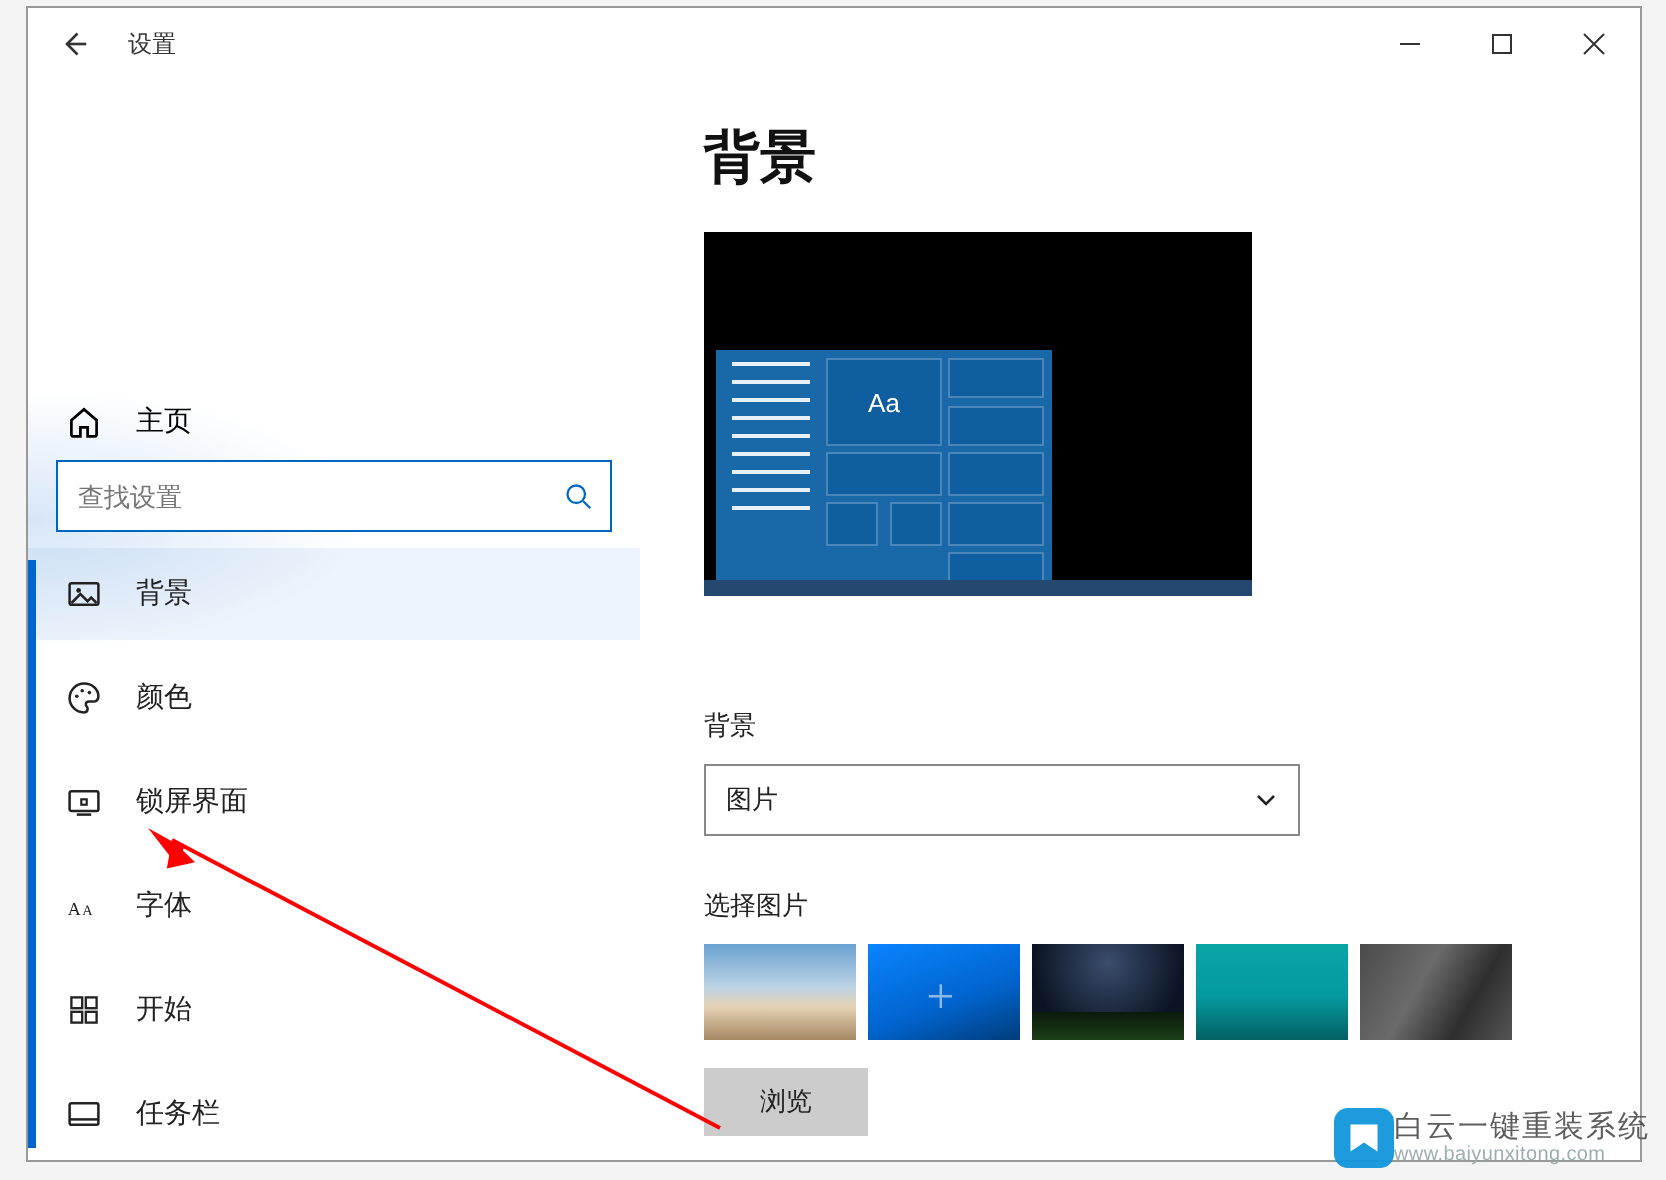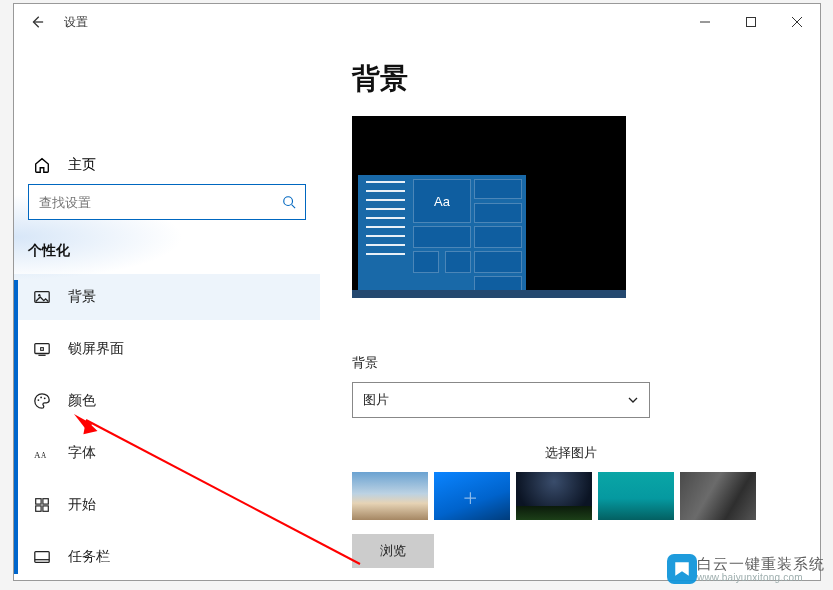--- a/index.html
+++ b/index.html
@@ -65,21 +65,21 @@
 .tile.r2c2 { grid-row:2; grid-column:2; }
 .tile.r3c1a { grid-row:3; grid-column:1; width:26px; justify-self:start; }
 .tile.r3c1b { grid-row:3; grid-column:1; width:26px; justify-self:end; }
 .tile.r3c2 { grid-row:3; grid-column:2; }
 .tile.r4c2 { grid-row:4; grid-column:2; }
 
 .field-label { font-size:13px; color:#222; margin-top:56px; }
 .select { margin-top:10px; width:276px; height:34px; border:1px solid #888; display:flex; align-items:center; justify-content:space-between; padding:0 10px; font-size:13px; color:#222; background:#fff; }
 .select svg { width:12px; height:12px; }
 
-.thumbs-label { font-size:13px; color:#222; margin-top:26px;text-align:center; }
+.thumbs-label { font-size:13px; color:#222; margin-top:26px; }
 .thumbs { display:flex; gap:6px; margin-top:10px; }
 .thumb { width:76px; height:48px; background:#333; }
 .thumb.t1 { background:linear-gradient(to bottom,#6aa2d1 0%, #bcd2e3 45%, #e6d3b5 65%, #a58763 100%); }
 .thumb.t2 { background:linear-gradient(160deg,#0a84ff 0%, #0063cc 60%, #003c7b 100%); position:relative;}
 .thumb.t2::after{content:"";position:absolute;left:40%;top:42%;width:12px;height:12px;background:rgba(255,255,255,.55);clip-path:polygon(0 0,45% 0,45% 45%,0 45%,0 55%,45% 55%,45% 100%,55% 100%,55% 55%,100% 55%,100% 45%,55% 45%,55% 0);} 
 .thumb.t3 { background:radial-gradient(ellipse at 50% 20%, #3a4d6c, #0b1424 70%); position:relative;}
 .thumb.t3::after{content:"";position:absolute;left:0;bottom:0;width:100%;height:14px;background:linear-gradient(to top,#1c3f18,#0b1a0b);} 
 .thumb.t4 { background:linear-gradient(to bottom,#0aa6a6 0%, #0599a0 55%, #036062 100%); }
 .thumb.t5 { background:linear-gradient(120deg,#4a4a4a,#6b6b6b 40%, #2e2e2e 70%, #555); }
 
@@ -149,54 +149,53 @@
             <input type="text" placeholder="查找设置" style="">
             <span class="sicon">
               <svg viewBox="0 0 16 16">
                     <circle cx="7" cy="7" r="5" fill="none" stroke="currentColor" stroke-width="1.3"></circle>
                     <path d="M11 11l4 4" stroke="currentColor" stroke-width="1.3"></path>
                   </svg>
             </span>
           </div>
         </div>
 
-        <div class="section-title">个性化</div>
 
         <div class="nav-list">
           <div class="nav-row selected">
             <span class="selected-bar"></span>
             <span class="icon">
                   <svg viewBox="0 0 20 20">
                     <rect x="2" y="4" width="16" height="12" rx="1" fill="none" stroke="currentColor" stroke-width="1.4"></rect>
                     <circle cx="7" cy="8" r="1.3" fill="currentColor"></circle>
                     <path d="M3 15l5-5 4 4 2-2 3 3" fill="none" stroke="currentColor" stroke-width="1.4"></path>
                   </svg>
                 </span>
             <span class="label">背景</span>
-          </div>
-          <div class="nav-row">
-            <span class="icon">
-                  <svg viewBox="0 0 20 20">
-                    <rect x="2" y="4" width="16" height="11" rx="1" fill="none" stroke="currentColor" stroke-width="1.4"></rect>
-                    <rect x="8.5" y="8.5" width="3" height="3" fill="none" stroke="currentColor" stroke-width="1.2"></rect>
-                    <path d="M6 17h8" stroke="currentColor" stroke-width="1.4"></path>
-                  </svg>
-                </span>
-            <span class="label">锁屏界面</span>
           </div>
           <div class="nav-row">
             <span class="icon">
                   <svg viewBox="0 0 20 20">
                     <path d="M10 2a8 8 0 1 0 0 16c1.5 0 2-1 2-2 0-1.2-1-1.3-1-2.5 0-1 .8-1.5 2-1.5h2c1.7 0 3-1 3-3 0-4-3.5-7-8-7z" fill="none" stroke="currentColor" stroke-width="1.4"></path>
                     <circle cx="6" cy="9" r="1" fill="currentColor"></circle>
                     <circle cx="9" cy="6" r="1" fill="currentColor"></circle>
                     <circle cx="13" cy="7" r="1" fill="currentColor"></circle>
                   </svg>
                 </span>
             <span class="label">颜色</span>
+          </div>
+          <div class="nav-row">
+            <span class="icon">
+                  <svg viewBox="0 0 20 20">
+                    <rect x="2" y="4" width="16" height="11" rx="1" fill="none" stroke="currentColor" stroke-width="1.4"></rect>
+                    <rect x="8.5" y="8.5" width="3" height="3" fill="none" stroke="currentColor" stroke-width="1.2"></rect>
+                    <path d="M6 17h8" stroke="currentColor" stroke-width="1.4"></path>
+                  </svg>
+                </span>
+            <span class="label">锁屏界面</span>
           </div>
           <div class="nav-row">
             <span class="icon">
                   <svg viewBox="0 0 20 20">
                     <text x="1" y="15" font-size="10" font-family="Segoe UI" fill="currentColor">A</text>
                     <text x="9" y="15" font-size="8" font-family="Segoe UI" fill="currentColor">A</text>
                   </svg>
                 </span>
             <span class="label">字体</span>
           </div>

